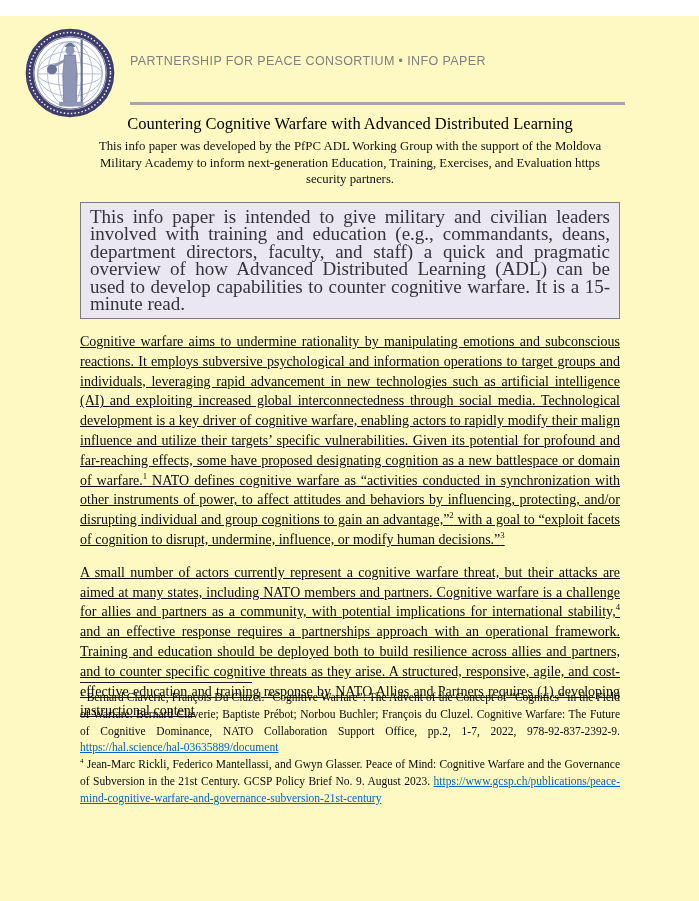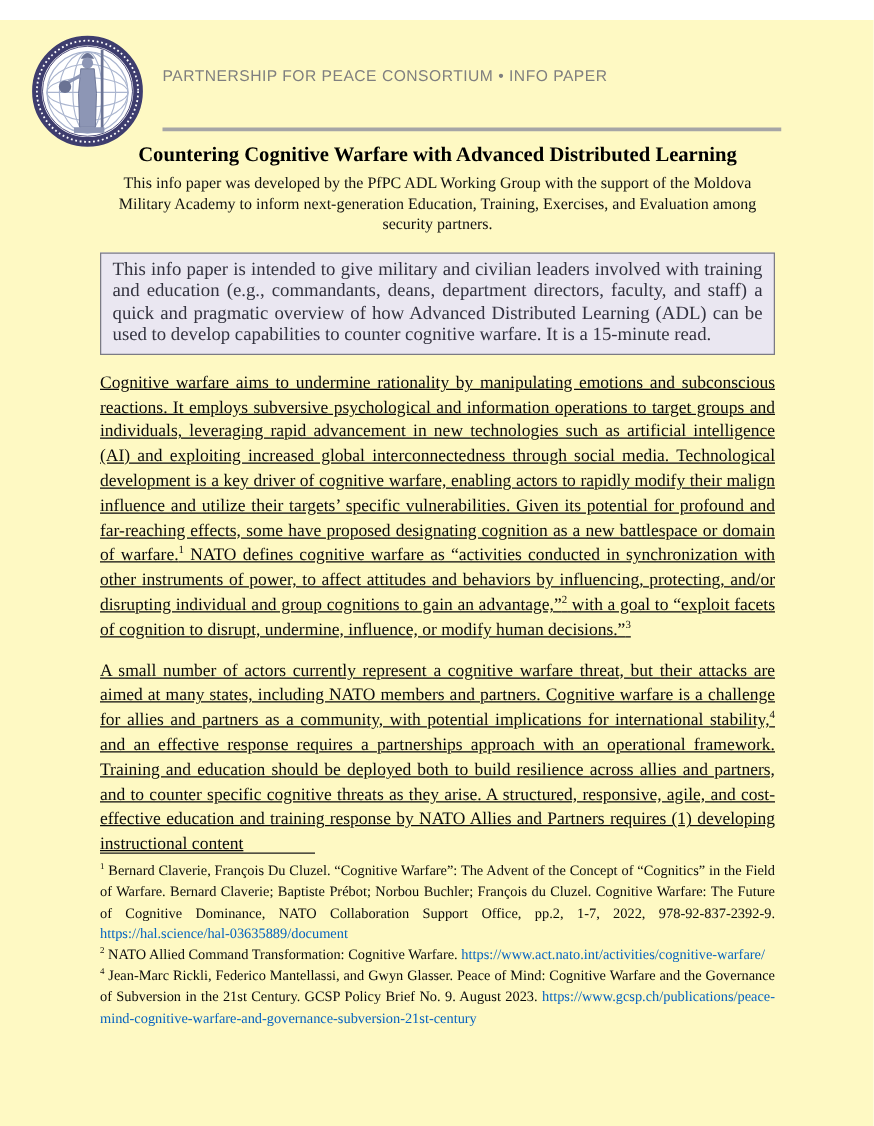--- a/index.html
+++ b/index.html
@@ -22,48 +22,48 @@
     font-family:"Liberation Sans", sans-serif; font-size:12.5px;
     letter-spacing:0.4px; color:var(--header_text);
   }
   .header-rule{
     position:absolute; left:130px; top:86px; width:495px; height:3px;
     background:var(--header_rule);
   }
   
   .content{position:absolute; top:98px; left:80px; width:540px;}
   .doc-title{
-    text-align:center; font-size:16.5px; font-weight:bold; color:#000;
+    text-align:center; font-size:16.5px; font-weight:normal; color:#000;
     white-space:nowrap;
   }
   .doc-subtitle{
     margin:4px auto 0; width:540px; text-align:center;
     font-size:12.8px; line-height:16.5px;
   }
   .intro-box{
     margin-top:14px; background:var(--box_bg);
     border:1px solid var(--box_border);
-    padding:5px 9px; font-size:15px; line-height:17.6px;
+    padding:5px 9px; font-size:19px; line-height:17.6px;
     color:#33333f; text-align:justify;
   }
   .section-heading{
     margin-top:26px; font-size:15.4px; font-weight:bold; color:#000;
   }
   .body-para{
     margin-top:13px; font-size:14px; line-height:19.8px;
     text-align:justify; color:#0a0a0a;text-decoration:underline;
   }
   sup{font-size:0.62em; line-height:0; vertical-align:super;}
   
   .footnotes{position:absolute; top:666px; left:80px; width:540px;}
   .fn-rule{width:172px; border-top:1.4px solid #1a1a1a; margin-bottom:6px;}
   .footnote{
     font-size:11.5px; line-height:16.8px; text-align:justify; color:#0a0a0a;
   }
-  .doc-link{color:var(--link); cursor:pointer;}
+  .doc-link{color:var(--link); text-decoration:underline; cursor:pointer;}
   
   .footer{
     position:absolute; top:908px; left:80px; right:78px;
     display:flex; justify-content:flex-start; align-items:baseline;
     font-size:12.3px; color:var(--footer_text);
   }
 </style>
 </head>
 <body>
 
@@ -91,30 +91,29 @@
         <circle cx="30" cy="46" r="5.5" fill="#6a7394"></circle>
         <rect x="38" y="82" width="27" height="5" fill="var(--seal_fig)"></rect>
       </g>
     </svg>
   </div>
   <div class="org-label">PARTNERSHIP FOR PEACE CONSORTIUM • INFO PAPER</div>
   <div class="header-rule"></div>
 
   <div class="content">
     <div class="doc-title">Countering Cognitive Warfare with Advanced Distributed Learning</div>
-    <div class="doc-subtitle">This info paper was developed by the PfPC ADL Working Group with the support of the Moldova Military Academy to inform next-generation Education, Training, Exercises, and Evaluation among security partners.</div>
+    <div class="doc-subtitle">This info paper was developed by the PfPC ADL Working Group with the support of the Moldova Military Academy to inform next-generation Education, Training, Exercises, and Evaluation https security partners.</div>
     <div class="intro-box">This info paper is intended to give military and civilian leaders involved with training and education (e.g., commandants, deans, department directors, faculty, and staff) a quick and pragmatic overview of how Advanced Distributed Learning (ADL) can be used to develop capabilities to counter cognitive warfare. It is a 15-minute read.</div>
     <p class="body-para">Cognitive warfare aims to undermine rationality by manipulating emotions and subconscious reactions. It employs subversive psychological and information operations to target groups and individuals, leveraging rapid advancement in new technologies such as artificial intelligence (AI) and exploiting increased global interconnectedness through social media. Technological development is a key driver of cognitive warfare, enabling actors to rapidly modify their malign influence and utilize their targets’ specific vulnerabilities. Given its potential for profound and far-reaching effects, some have proposed designating cognition as a new battlespace or domain of warfare.<sup>1</sup> NATO defines cognitive warfare as “activities conducted in synchronization with other instruments of power, to affect attitudes and behaviors by influencing, protecting, and/or disrupting individual and group cognitions to gain an advantage,”<sup>2</sup> with a goal to “exploit facets of cognition to disrupt, undermine, influence, or modify human decisions.”<sup>3</sup></p>
     <p class="body-para">A small number of actors currently represent a cognitive warfare threat, but their attacks are aimed at many states, including NATO members and partners. Cognitive warfare is a challenge for allies and partners as a community, with potential implications for international stability,<sup>4</sup> and an effective response requires a partnerships approach with an operational framework. Training and education should be deployed both to build resilience across allies and partners, and to counter specific cognitive threats as they arise. A structured, responsive, agile, and cost-effective education and training response by NATO Allies and Partners requires (1) developing instructional content</p>
   </div>
 
   <div class="footnotes">
     <div class="fn-rule"></div>
     <div class="footnote"><sup>1</sup> Bernard Claverie, François Du Cluzel. “Cognitive Warfare”: The Advent of the Concept of “Cognitics” in the Field of Warfare. Bernard Claverie; Baptiste Prébot; Norbou Buchler; François du Cluzel. Cognitive Warfare: The Future of Cognitive Dominance, NATO Collaboration Support Office, pp.2, 1-7, 2022, 978-92-837-2392-9. <a class="doc-link">https://hal.science/hal-03635889/document</a></div>
-    <div class="footnote"><sup>2</sup> NATO Allied Command Transformation: Cognitive Warfare. <a class="doc-link">https://www.act.nato.int/activities/cognitive-warfare/</a></div>
     <div class="footnote"><sup>4</sup> Jean-Marc Rickli, Federico Mantellassi, and Gwyn Glasser. Peace of Mind: Cognitive Warfare and the Governance of Subversion in the 21st Century. GCSP Policy Brief No. 9. August 2023. <a class="doc-link">https://www.gcsp.ch/publications/peace-mind-cognitive-warfare-and-governance-subversion-21st-century</a></div>
   </div>
 
   <div class="footer">
     <span>PfPC ADL WG // March 2025 // www.pfp-consortium.org</span>
     <span>1</span>
   </div>
 
 </div>
 

